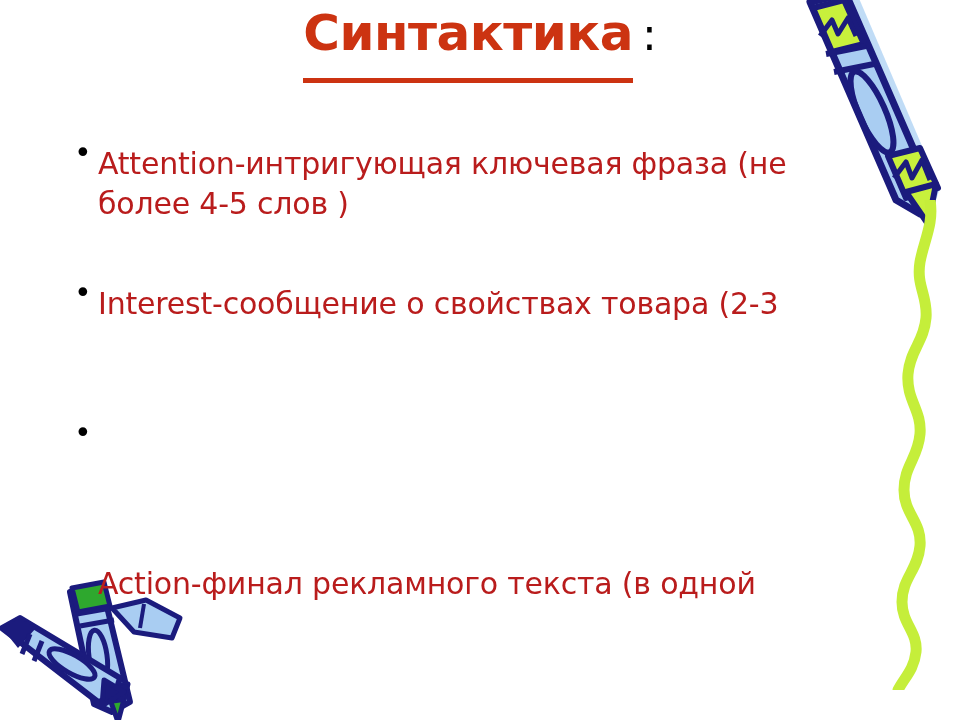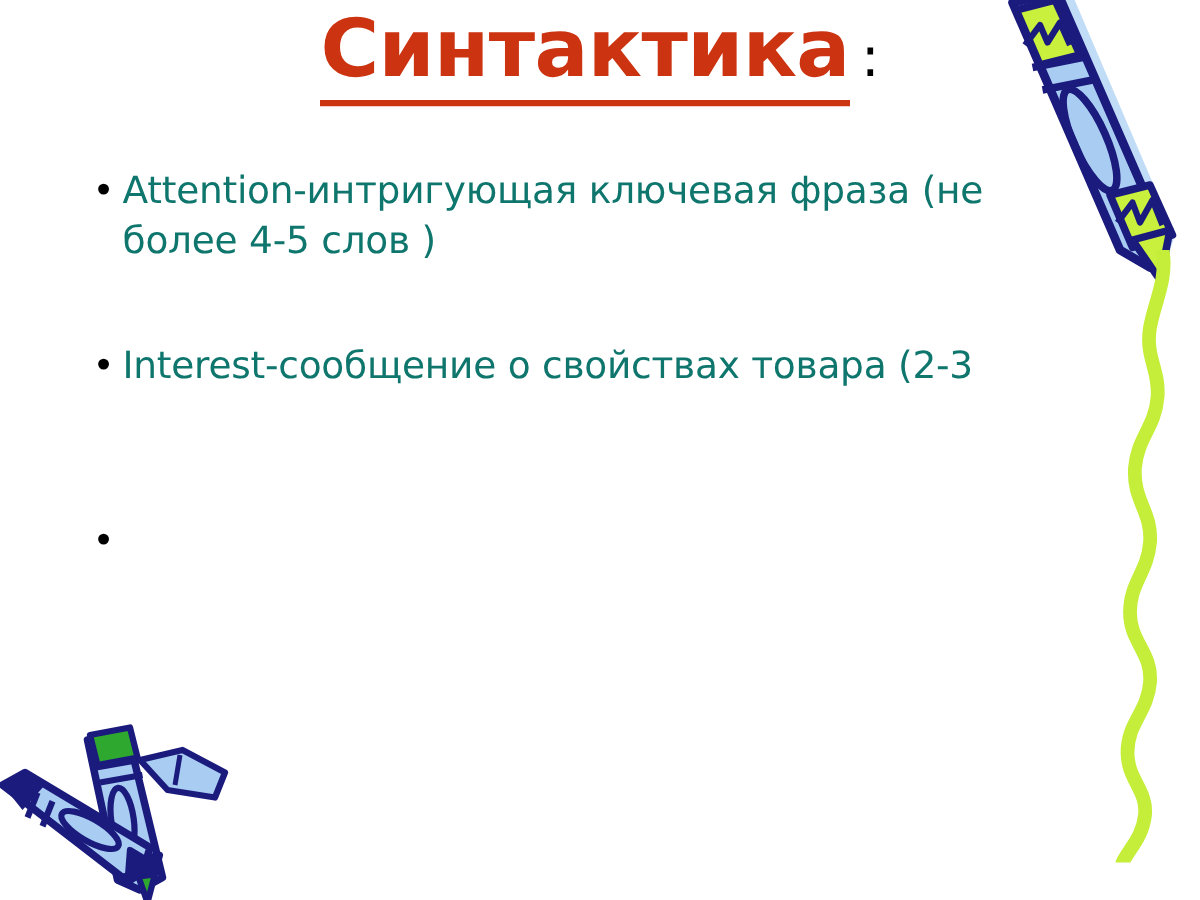--- a/index.html
+++ b/index.html
@@ -36,26 +36,26 @@
   
   #title-block {
     position: absolute;
     left: 0;
     top: 8px;
     width: 960px;
     text-align: center;
     white-space: nowrap;
   }
   #title-main {
-    font-size: 64px;
+    font-size: 50px;
     font-weight: bold;
     color: #CC3311;
     letter-spacing: -0.5px;
     border-bottom: 5px solid #CC3311;
-    padding-bottom: 7px;
+    padding-bottom: 19px;
     display: inline-block;
     line-height: 1.02;
   }
   #title-colon {
     font-size: 44px;
     color: #000000;
     display: inline-block;
     margin-left: 9px;
     vertical-align: baseline;
   }
@@ -74,24 +74,25 @@
     color: #000000;
     font-size: 30px;
     line-height: 40px;
     text-align: left;
     padding-left: 8px;
     box-sizing: border-box;
   }
   .bullet-dot.hidden { visibility: hidden; }
   .bullet-text {
     flex: 1 1 auto;
-    color: #0f766e;
+    color: #b91c1c;
     font-size: 30px;
     line-height: 40px;
     letter-spacing: -0.2px;
+    margin-top: 11px;
   }
   .bullet-text .l2 { display: block; }
 
   #row-0 { top: 133px; }
   #row-1 { top: 273px; }
   #row-2 { top: 413px; }
   #row-3 { top: 553px; }
 </style>
 </head>
 <body>
@@ -196,17 +197,18 @@
 
     <div class="bullet-row" id="row-2">
       <span class="bullet-dot">•</span>
       <span class="bullet-text">
       </span>
     </div>
 
     <div class="bullet-row" id="row-3">
       <span class="bullet-dot hidden"></span>
       <span class="bullet-text">
+        <span>Action-финал рекламного текста (в одной</span>
       </span>
     </div>
 
   </div>
 </div>
 
 </body></html>

